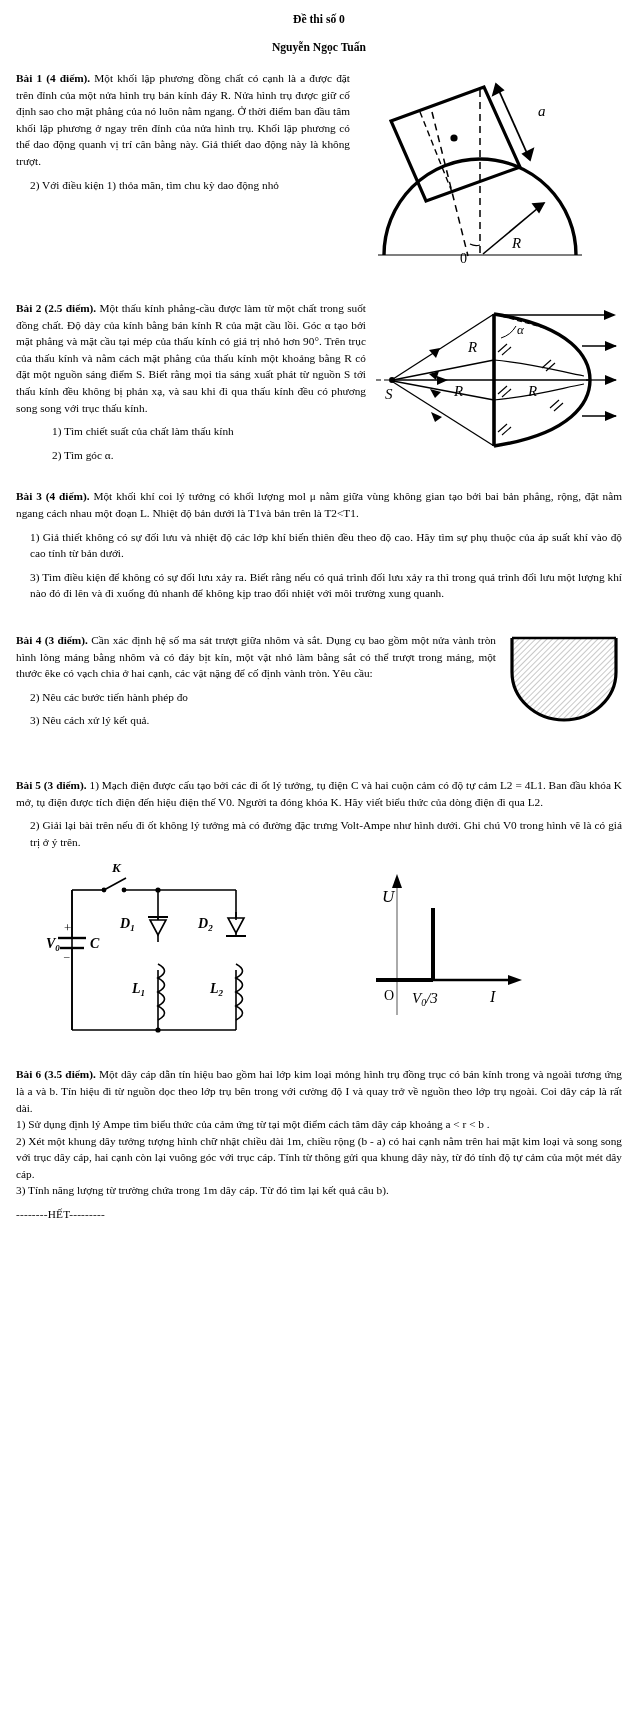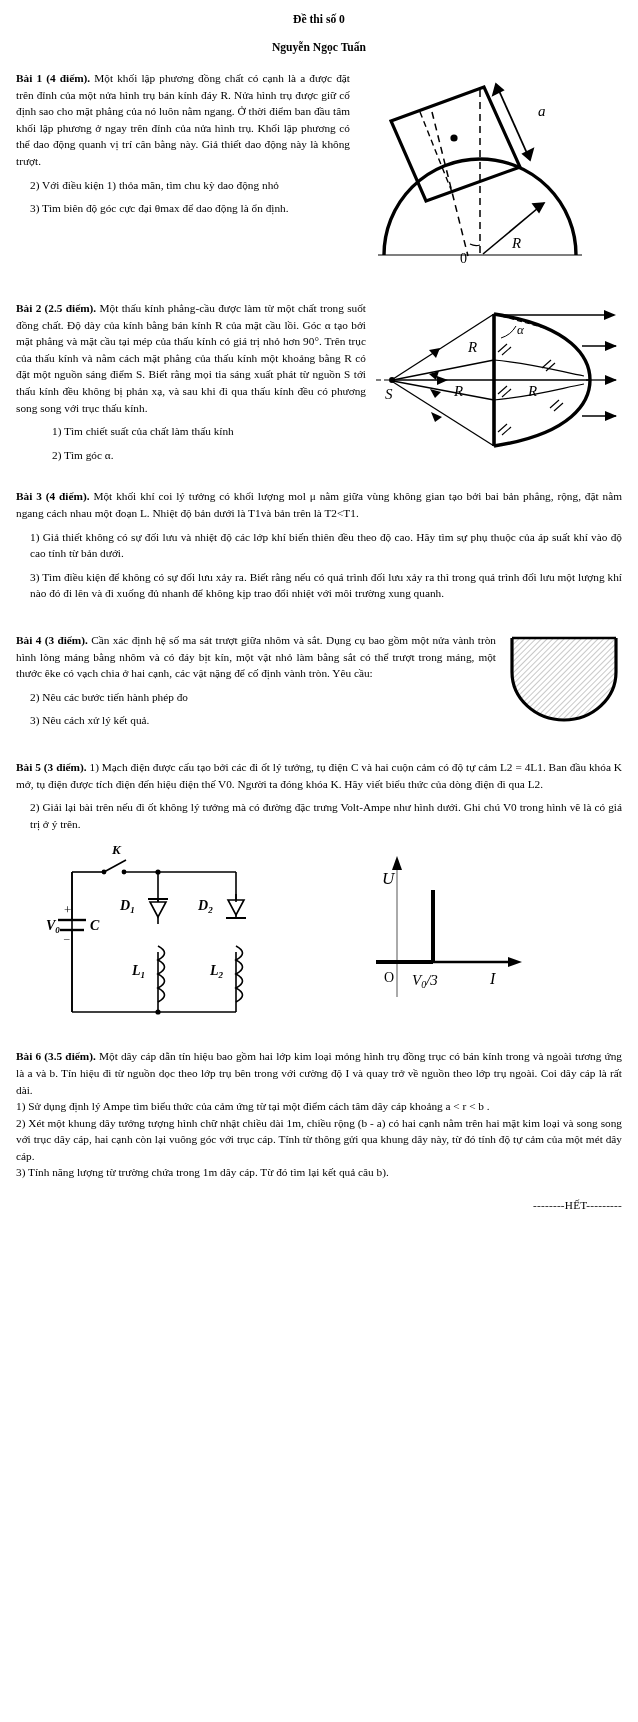--- a/index.html
+++ b/index.html
@@ -40,21 +40,21 @@
   .fig2 { width: 246px; height: 150px; margin-top: 4px; }
 
   
   .fig4 { width: 116px; height: 90px; margin-top: 2px; }
 
   
   .figs5 { display: flex; justify-content: flex-start; align-items: flex-start; margin-top: 10px; padding-left: 30px; gap: 36px; }
   .fig5a { width: 280px; height: 190px; }
   .fig5b { width: 210px; height: 185px; }
 
-  .endline { text-align: right; margin-top: 16px; font-size: 11.3px; letter-spacing: .2px; }
+  .endline { text-align: left; margin-top: 7px; font-size: 11.3px; letter-spacing: .2px; }
 </style>
 </head>
 <body>
 
 <div class="page">
 
   <div class="hdr">
     <div class="t2">Đề thi số 0</div>
     <div class="t3">Nguyễn Ngọc Tuấn</div>
   </div>
@@ -93,21 +93,20 @@
       <g stroke="#000" stroke-width="1.6" fill="#000">
         <line x1="123" y1="182" x2="184" y2="131"></line>
         <polygon points="184,131 173,132 179,140"></polygon>
       </g>
       <text x="152" y="176" font-family="Liberation Serif, serif" font-style="italic" font-size="15" fill="#000">R</text>
       <text x="100" y="191" font-family="Liberation Serif, serif" font-size="14" fill="#000">0</text>
     </svg>
 
     <p class="body prob-lead"><span class="lbl">Bài 1 (4 điểm).</span> <span>Một khối lập phương đồng chất có cạnh là a được đặt trên đỉnh của một nửa hình trụ bán kính đáy R. Nửa hình trụ được giữ cố định sao cho mặt phẳng của nó luôn nằm ngang. Ở thời điểm ban đầu tâm khối lập phương ở ngay trên đỉnh của nửa hình trụ. Khối lập phương có thể dao động quanh vị trí cân bằng này. Giả thiết dao động này là không trượt.</span></p>
     <p class="item">2) Với điều kiện 1) thỏa mãn, tìm chu kỳ dao động nhỏ</p>
-    <p class="item">3) Tìm biên độ góc cực đại θmax để dao động là ổn định.</p>
     <div class="clear"></div>
   </div>
 
   <div class="prob" style="margin-top:26px">
 
     <svg class="fig-r fig2" viewBox="0 0 246 150">
 
       <line x1="118" y1="10" x2="118" y2="142" stroke="#000" stroke-width="3.6"></line>
 
       <path d="M 118 10 C 196 22 214 54 214 76 C 214 98 196 130 118 142" fill="none" stroke="#000" stroke-width="3.4"></path>
@@ -196,21 +195,21 @@
       <line x1="6" y1="4" x2="110" y2="4" stroke="#000" stroke-width="2.6"></line>
       <path d="M 6 4 L 6 38 A 52 48 0 0 0 110 38 L 110 4" fill="none" stroke="#000" stroke-width="3.2"></path>
     </svg>
 
     <p class="body prob-lead"><span class="lbl">Bài 4 (3 điểm).</span> <span>Cần xác định hệ số ma sát trượt giữa nhôm và sắt. Dụng cụ bao gồm một nửa vành tròn hình lòng máng bằng nhôm và có đáy bịt kín, một vật nhỏ làm bằng sắt có thể trượt trong máng, một thước êke có vạch chia ở hai cạnh, các vật nặng để cố định vành tròn. Yêu cầu:</span></p>
     <p class="item">2) Nêu các bước tiến hành phép đo</p>
     <p class="item">3) Nêu cách xử lý kết quả.</p>
     <div class="clear"></div>
   </div>
 
-  <div class="prob" style="margin-top:30px">
+  <div class="prob" style="margin-top:48px">
     <p class="body prob-lead"><span class="lbl">Bài 5 (3 điểm).</span> <span>1) Mạch điện được cấu tạo bởi các đi ốt lý tưởng, tụ điện C và hai cuộn cảm có độ tự cảm L2 = 4L1. Ban đầu khóa K mở, tụ điện được tích điện đến hiệu điện thế V0. Người ta đóng khóa K. Hãy viết biểu thức của dòng điện đi qua L2.</span></p>
     <p class="item">2) Giải lại bài trên nếu đi ốt không lý tưởng mà có đường đặc trưng Volt-Ampe như hình dưới. Ghi chú V0 trong hình vẽ là có giá trị ở ý trên.</p>
 
     <div class="figs5">
 
       <svg class="fig5a" viewBox="0 0 280 190">
         <g stroke="#000" stroke-width="1.6" fill="none">
 
           <line x1="26" y1="30" x2="58" y2="30"></line>
           <line x1="78" y1="30" x2="190" y2="30"></line>

